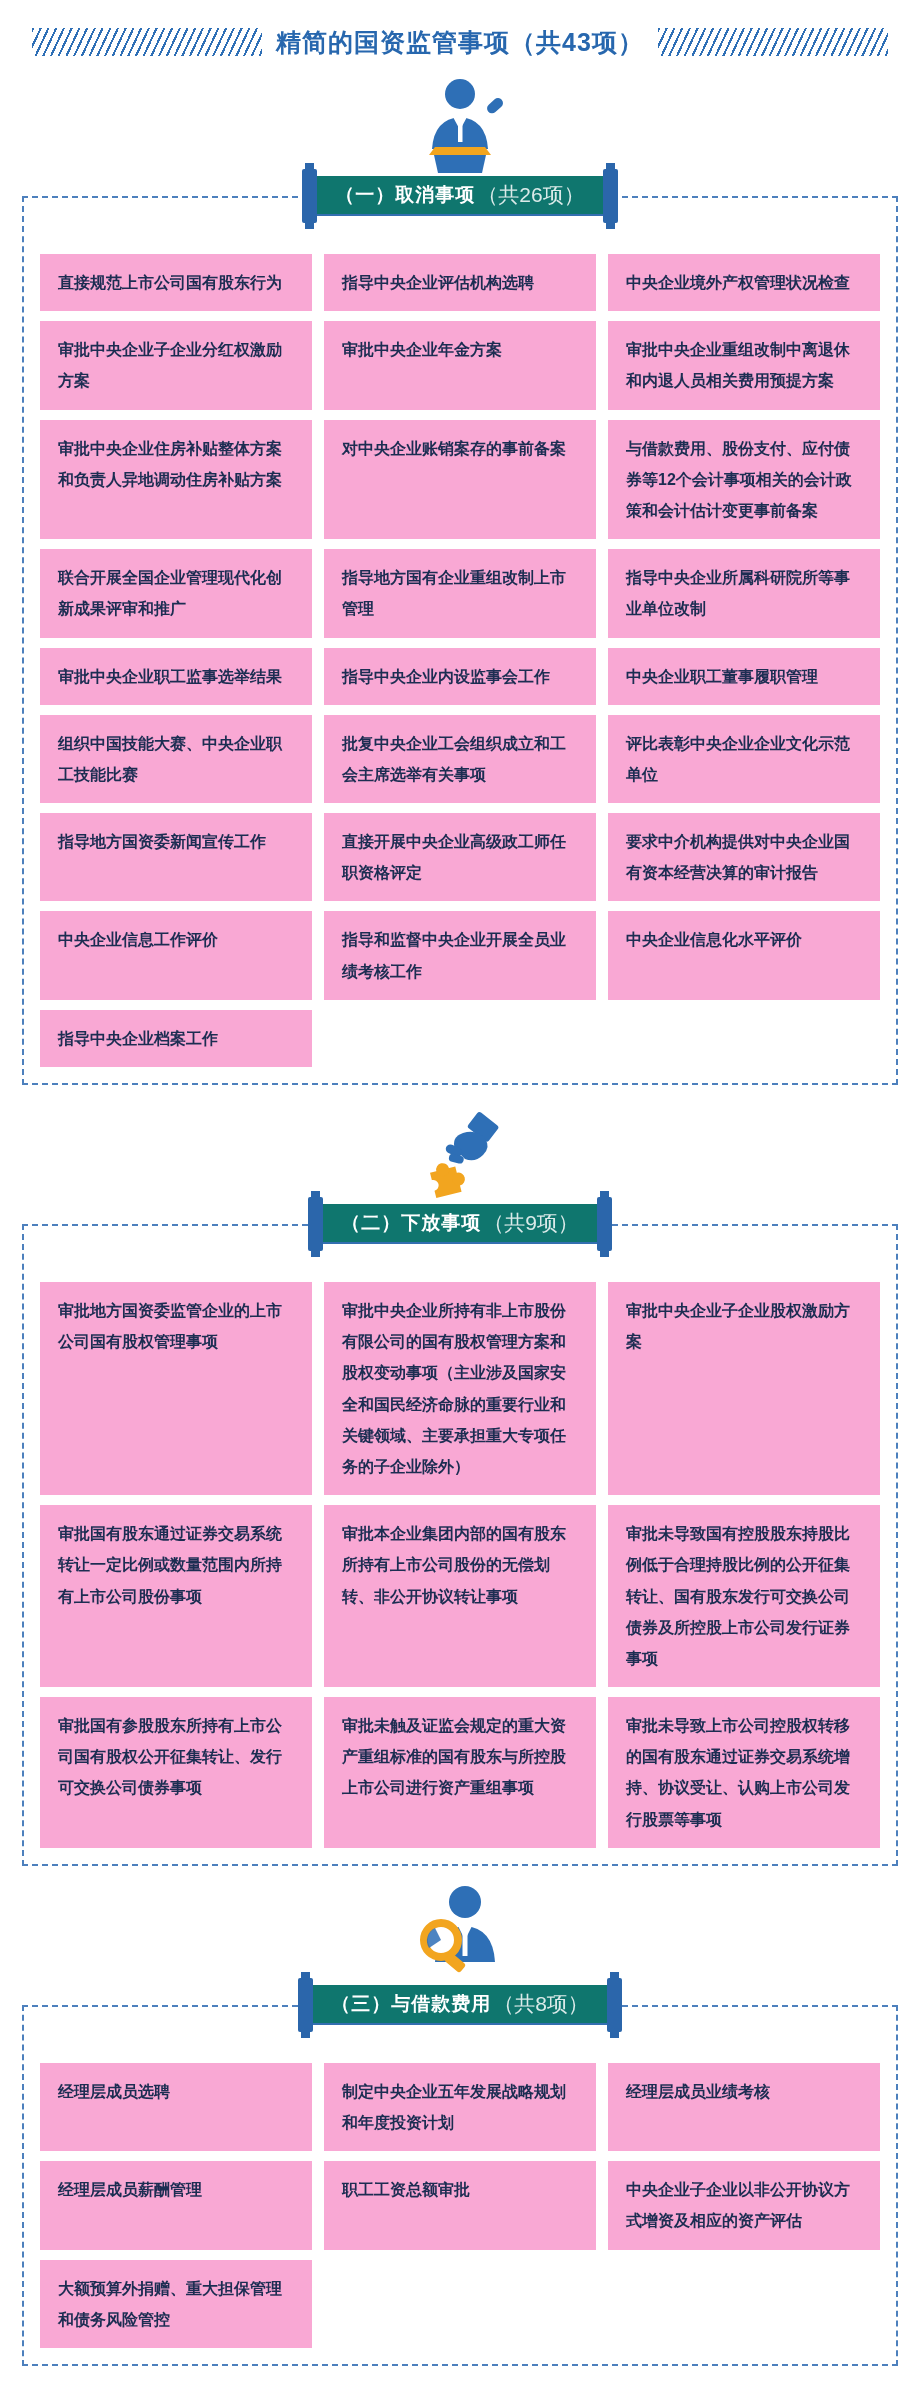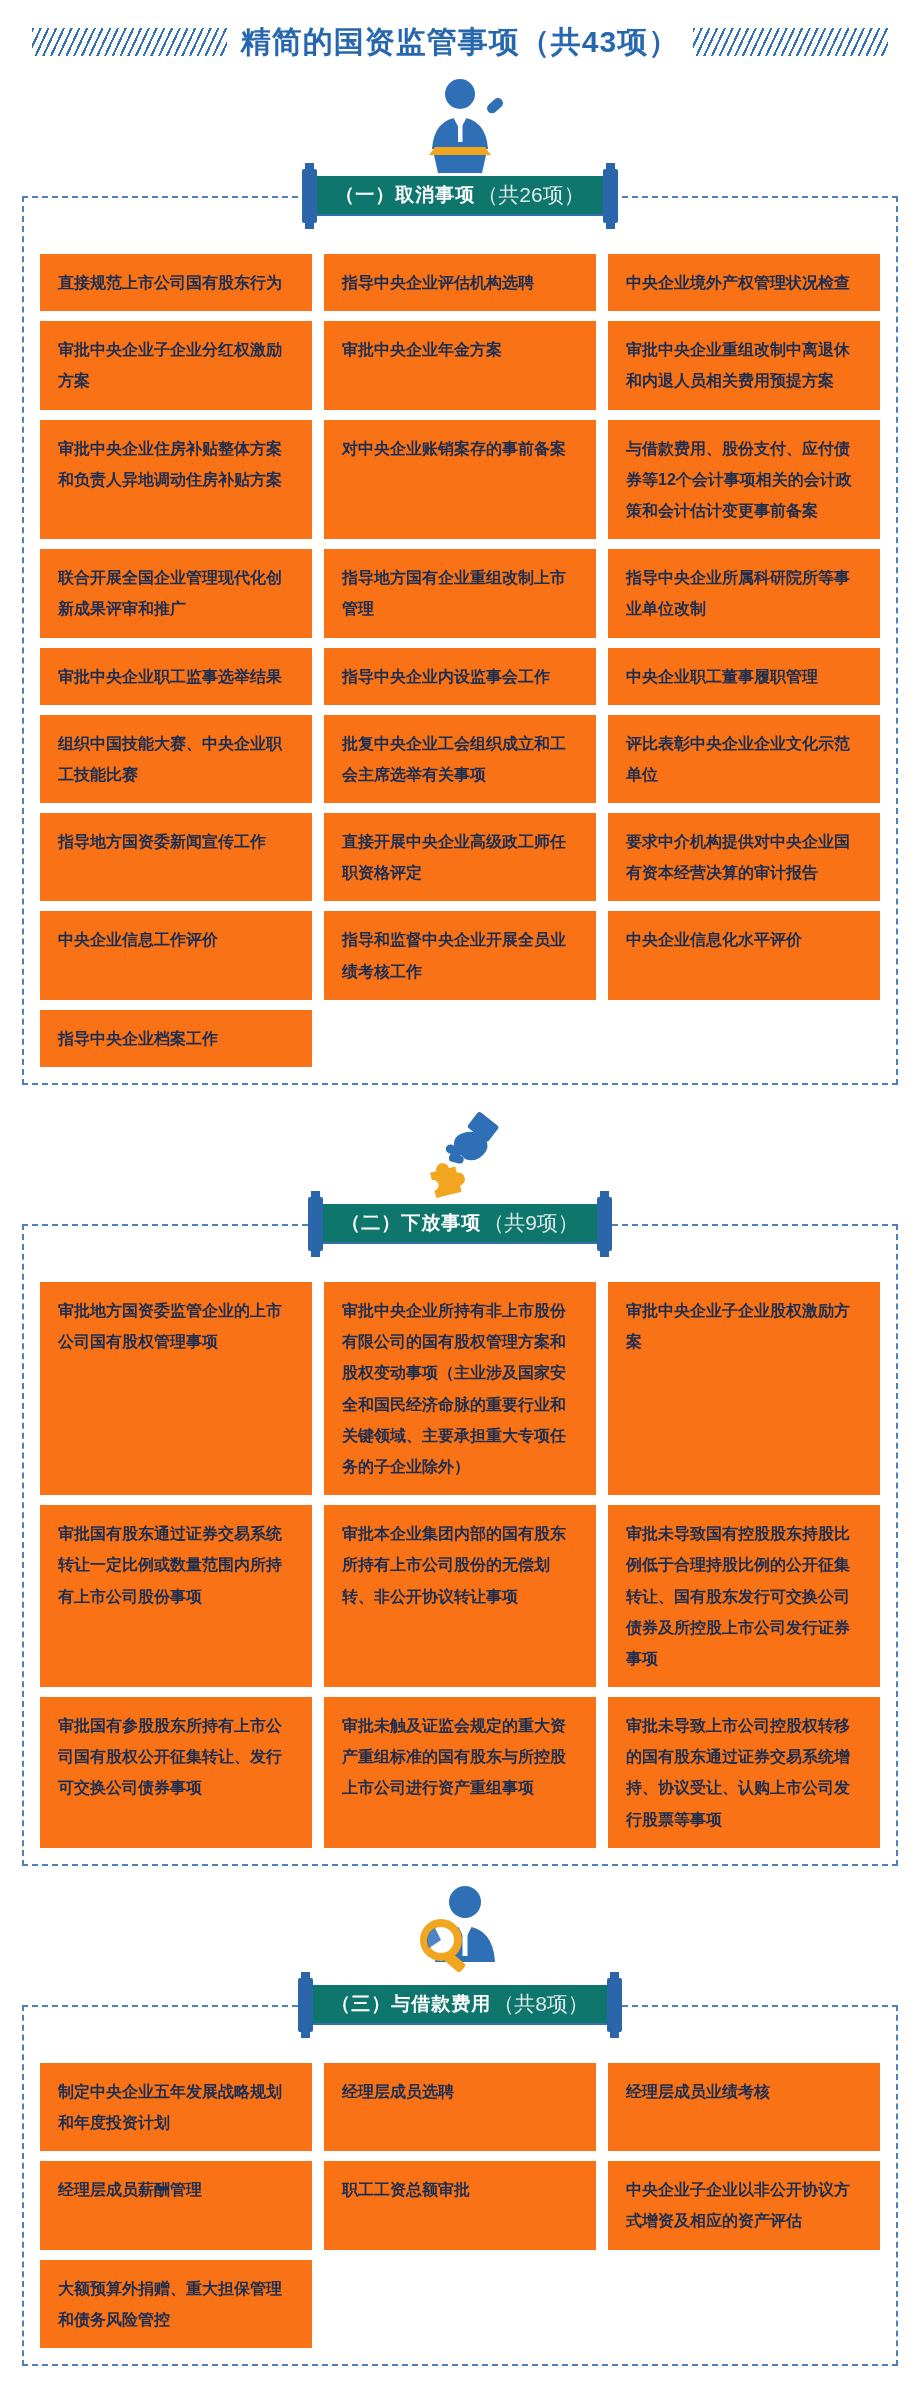--- a/index.html
+++ b/index.html
@@ -20,21 +20,21 @@
     height: 34px;
   }
   .stripe {
     flex: 1;
     height: 28px;
     background: repeating-linear-gradient(115deg,
       #2e6fb6 0px, #2e6fb6 2px, #ffffff 2px, #ffffff 7px);
   }
   .page-title {
     padding: 0 14px;
-    font-size: 30px;
+    font-size: 25px;
     font-weight: bold;
     color: #2767ae;
     letter-spacing: 1px;
     white-space: nowrap;
   }
 
   
   .section { margin-top: 18px; }
   .icon-wrap {
     text-align: center;
@@ -89,21 +89,21 @@
     margin: 0 auto;
     border: 2px dashed #4d80bd;
     padding: 56px 16px 16px;
   }
   .grid {
     display: grid;
     grid-template-columns: repeat(3, 1fr);
     gap: 10px 12px;
   }
   .cell {
-    background: #f97316;
+    background: #f9a8d4;
     color: #1c2d52;
     font-size: 16px;
     font-weight: 600;
     line-height: 1.95;
     padding: 13px 18px;
   }
   .cell.empty { background: transparent; }
 
   svg { vertical-align: bottom; }
 </style>
@@ -221,22 +221,22 @@
   <div class="scroll-banner">
     <span class="cap"></span>
     <span class="banner-body">
       <span class="banner-title">（三）与借款费用</span>
       <span class="banner-count">（共8项）</span>
     </span>
     <span class="cap"></span>
   </div>
   <div class="dash-box">
     <div class="grid">
+        <div class="cell">经理层成员选聘</div>
         <div class="cell">制定中央企业五年发展战略规划和年度投资计划</div>
-        <div class="cell">经理层成员选聘</div>
         <div class="cell">经理层成员业绩考核</div>
         <div class="cell">经理层成员薪酬管理</div>
         <div class="cell">职工工资总额审批</div>
         <div class="cell">中央企业子企业以非公开协议方式增资及相应的资产评估</div>
         <div class="cell">大额预算外捐赠、重大担保管理和债务风险管控</div>
         <div class="cell empty"></div>
       </div>
   </div>
 </div>
 

